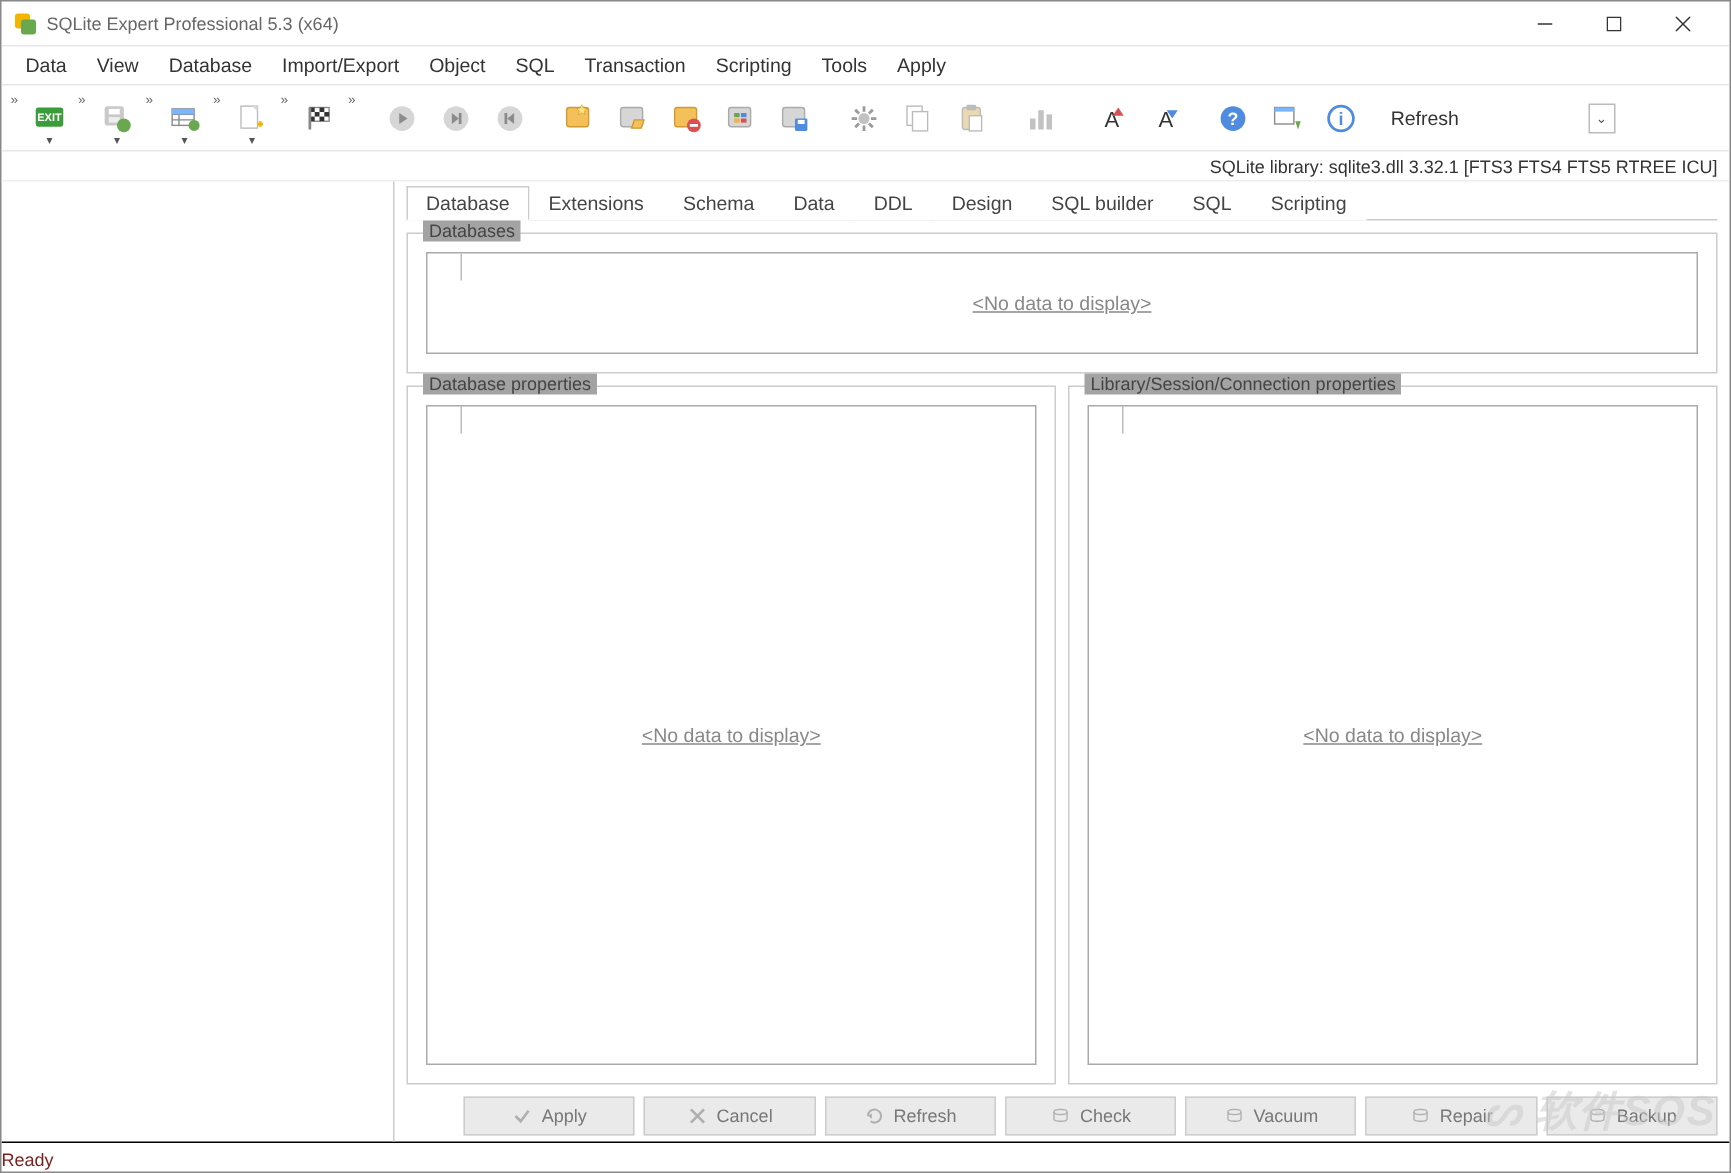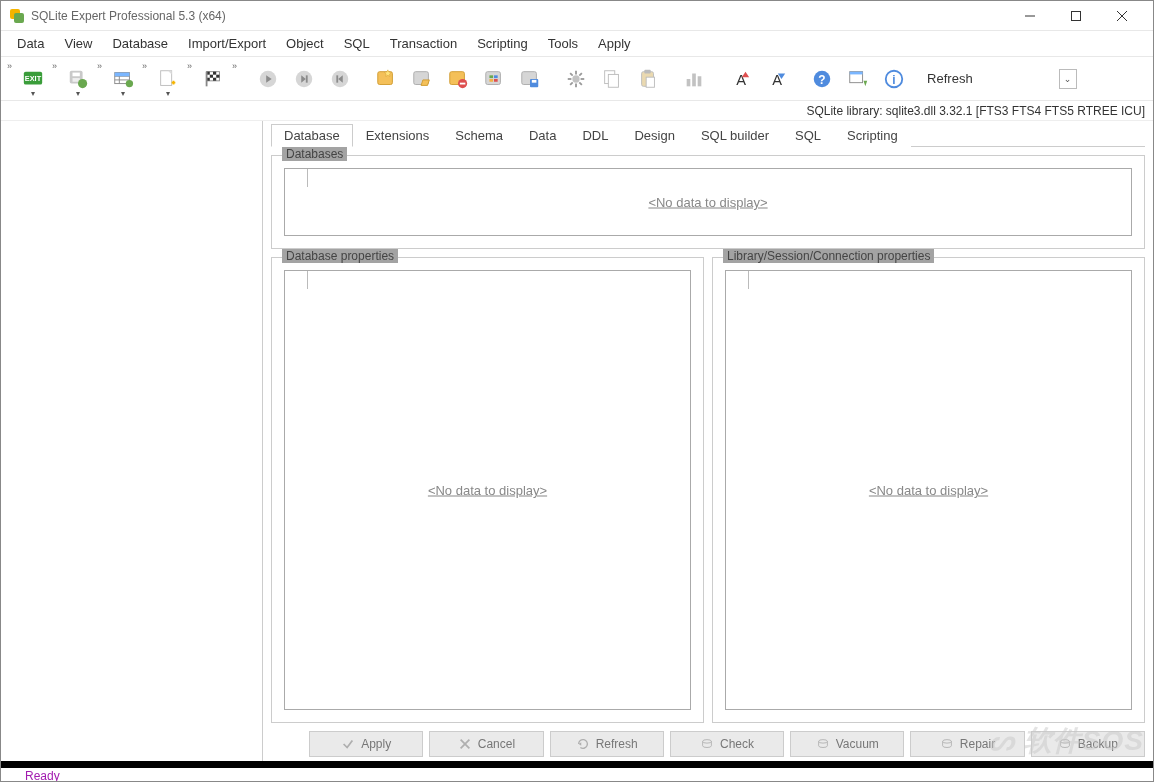--- a/index.html
+++ b/index.html
@@ -57,21 +57,21 @@
 .props-row .groupbox { flex: 1; display: flex; flex-direction: column; margin-top: 0; }
 .props-row .groupbox .inner { flex: 1; }
 
 
 .btnrow { display: flex; gap: 6px; margin-top: 8px; padding-left: 38px; }
 .btnrow .btn { flex: 1; height: 26px; background: #eaeaea; border: 1px solid #ccc; display: flex; align-items: center; justify-content: center; font-size: 12px; color: #777; gap: 6px; }
 .btnrow .btn svg { width: 14px; height: 14px; opacity: 0.6; }
 .btnrow .btn.reindex { flex: 1.6; }
 
 
-.statusbar { height: 22px; border-top: 7px solid #000000; display: flex; align-items: center; padding: 0 24px; font-size: 12px; color: #a21caf; }
+.statusbar { height: 22px; border-top: 1px solid #000000; display: flex; align-items: center; padding: 0 0; font-size: 12px; color: #7f1d1d; }
 .statusbar .cell { flex: 0 0 262px; }
 
 
 .watermark { position: absolute; right: 10px; bottom: 22px; font-size: 28px; font-weight: bold; color: rgba(200,200,200,0.5); font-style: italic; pointer-events: none; letter-spacing: 1px; }
 </style>
 </head>
 <body>
 
 <div class="titlebar">
   <div class="appicon">

